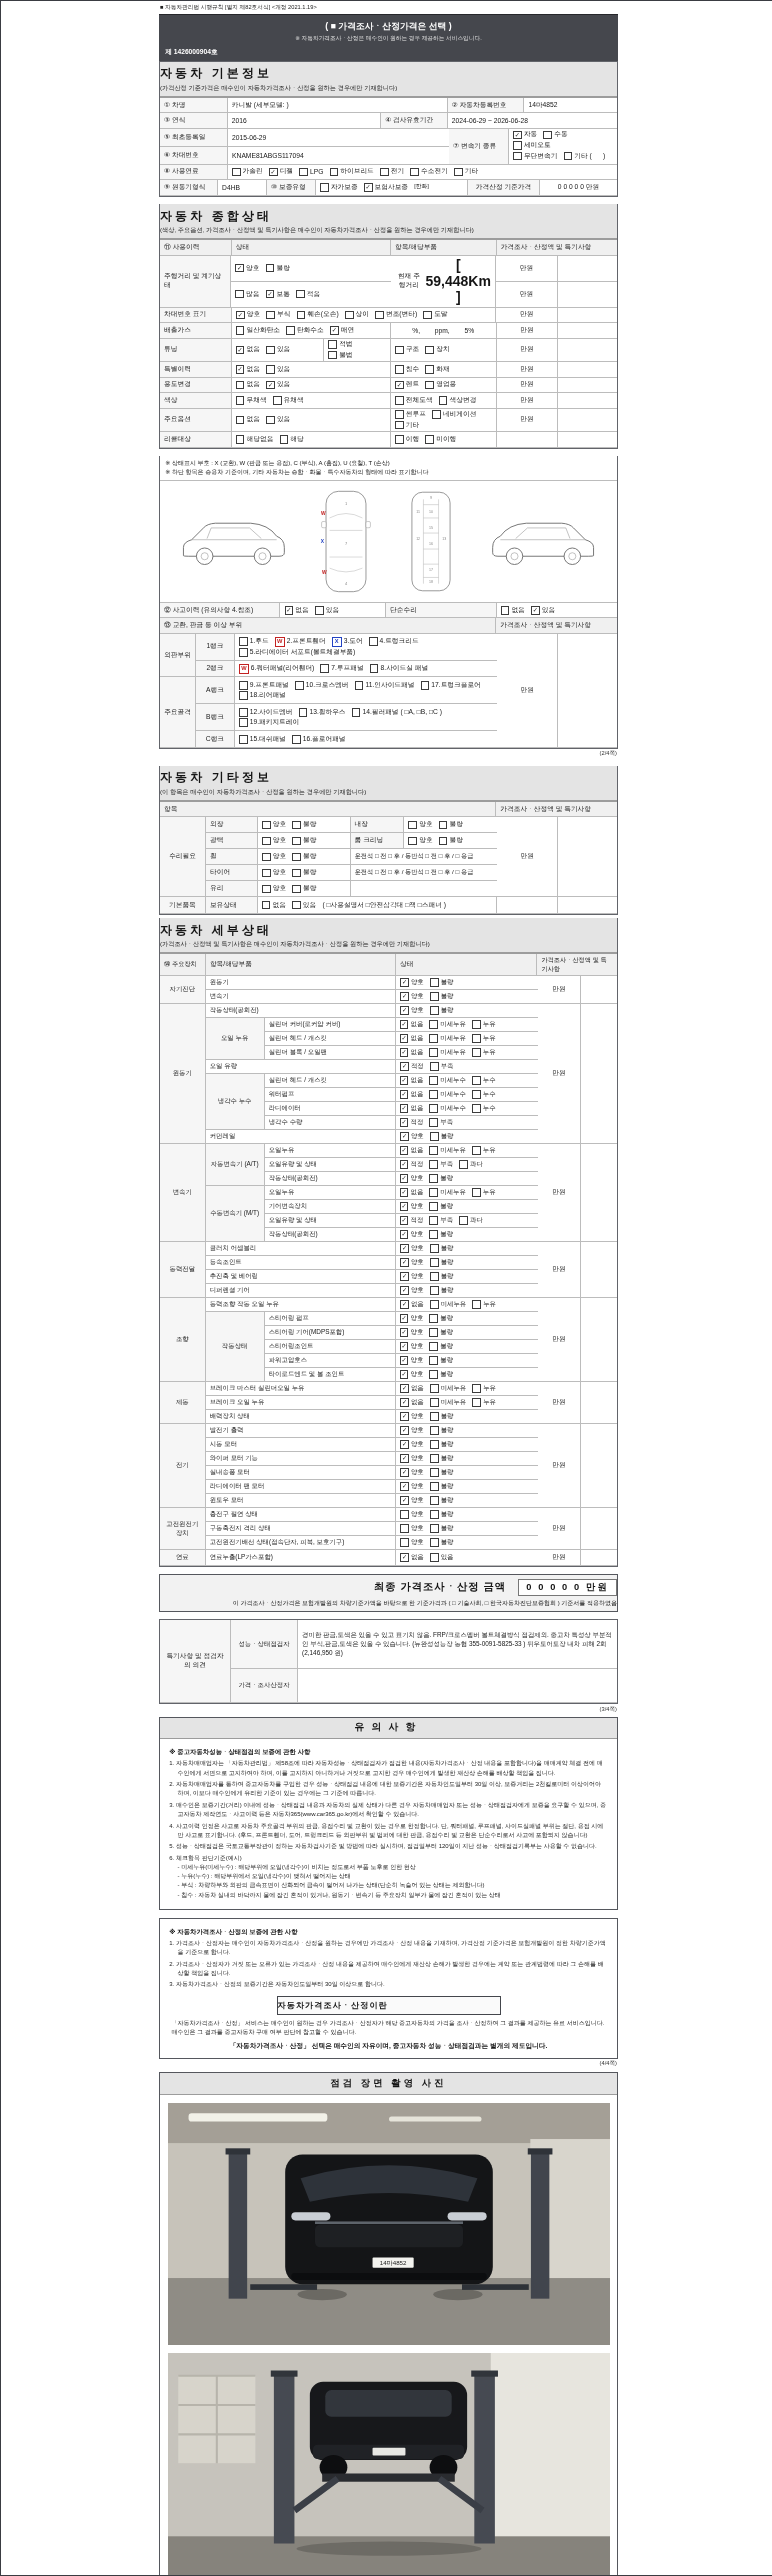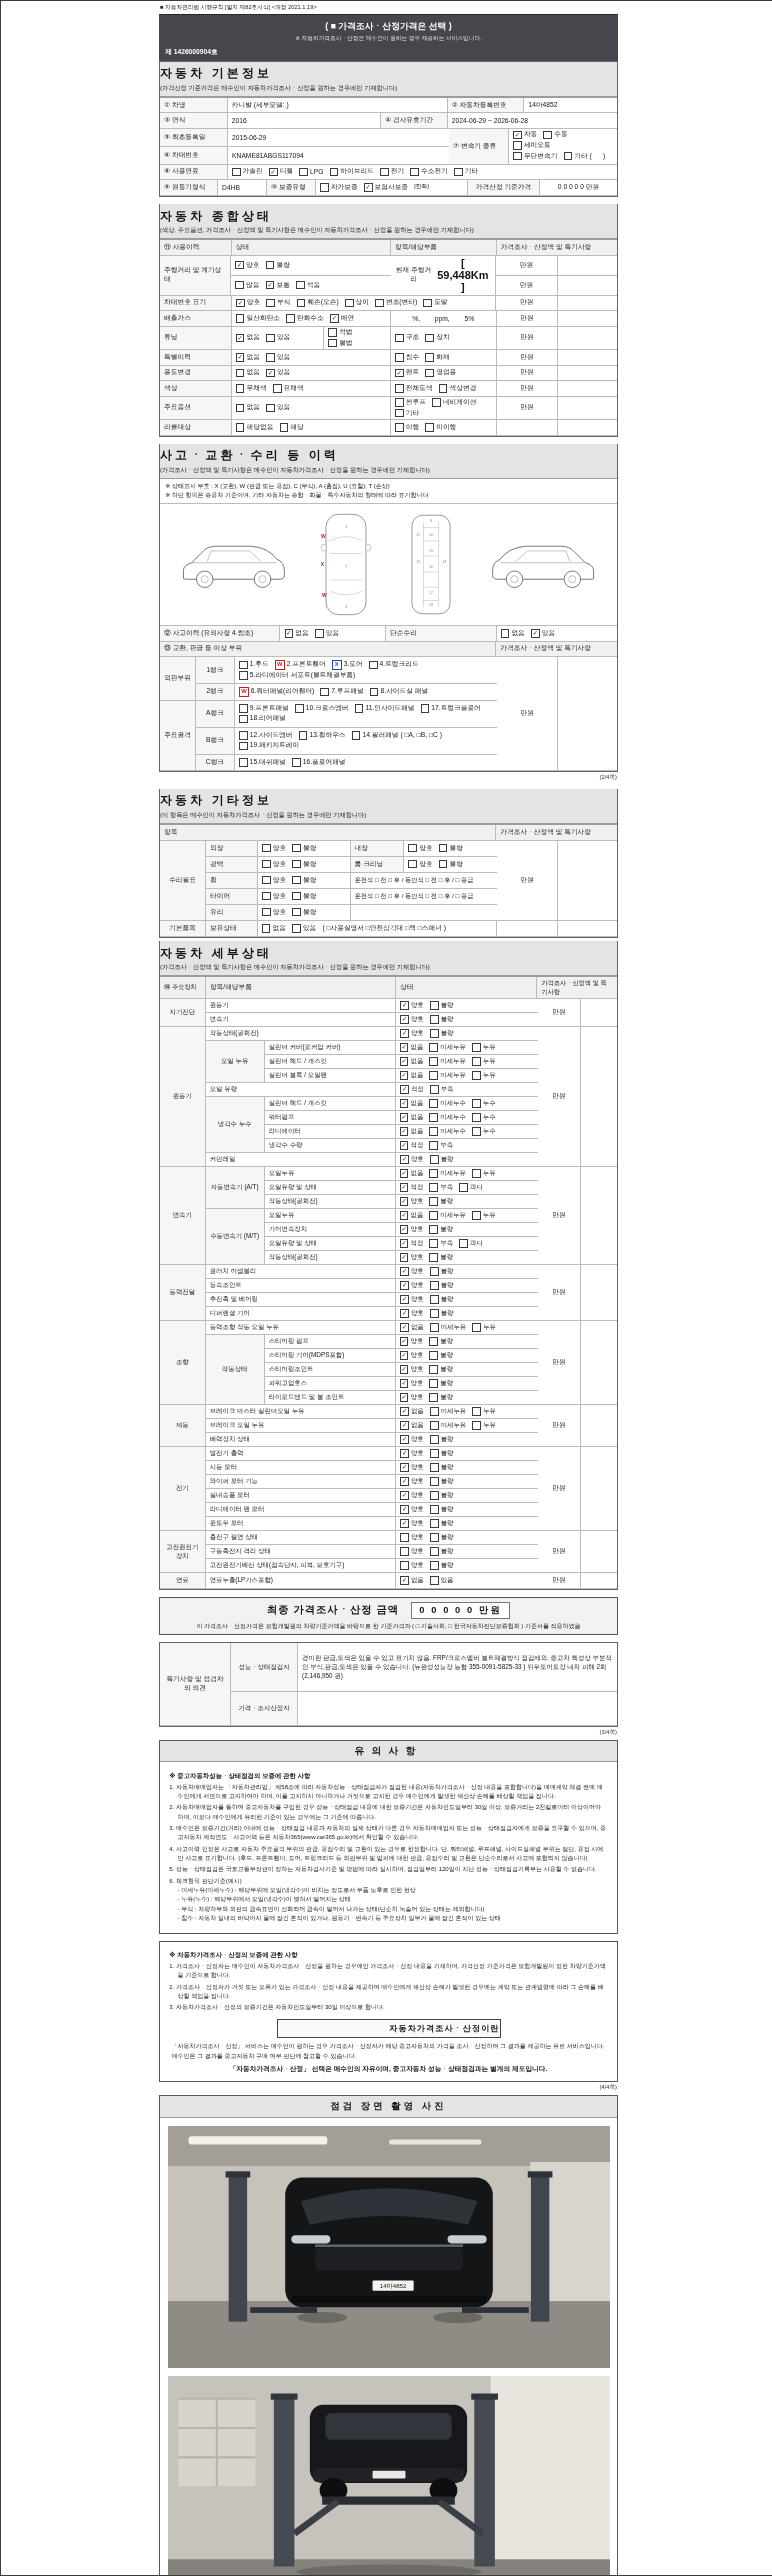--- a/index.html
+++ b/index.html
@@ -35,36 +35,36 @@
   .small{font-size:5.7px;}
   
   .cbg{display:flex;flex-wrap:wrap;align-items:center;row-gap:1.5px;}
   .cb{display:inline-flex;align-items:center;margin-right:6.2px;white-space:nowrap;}
   .bx{display:inline-block;width:6.7px;height:6.7px;border:1px solid #3c3c3c;margin-right:2.1px;
       font-size:6.2px;line-height:5.7px;text-align:center;font-weight:bold;color:#1d1d1d;background:#fff;flex:0 0 auto;}
   .mk{display:inline-block;min-width:6.7px;height:7.7px;border:1px solid;font-size:5.7px;font-weight:bold;
       text-align:center;line-height:6.7px;margin-right:2.1px;padding:0 0.5px;background:#fff;}
   .mkW{color:#c32222;border-color:#c32222;}
   .mkX{color:#2242c3;border-color:#2242c3;}
-  .mile{font-weight:bold;font-size:11px;margin-left:3.1px;}
+  .mile{font-weight:bold;font-size:14px;margin-left:3.1px;}
   .pagemark{text-align:right;font-size:5.7px;color:#333;padding:1.5px 1px 0 0;}
   
-  .finbox{border:1px solid #55575d;margin-top:7.2px;background:#f2f2f2;text-align:center;padding:4.1px 0 3.6px;}
+  .finbox{border:1px solid #55575d;margin-top:7.2px;background:#f2f2f2;text-align:right;padding:4.1px 0 3.6px;}
   .finrow{font-size:10.3px;font-weight:bold;letter-spacing:1px;}
   .finval{display:inline-block;border:0.5px solid #777;background:#fff;font-weight:bold;font-size:9.3px;
           padding:1px 7.2px;margin-left:8.2px;letter-spacing:2.1px;vertical-align:middle;}
   .finnote{font-size:6px;margin-top:2.6px;letter-spacing:0;}
   
   .notebox{border:1px solid #55575d;margin-top:7.2px;background:#fff;}
   .notetitle{background:#e4e4e4;border-bottom:0.5px solid #9c9c9c;text-align:center;
              font-size:9.8px;font-weight:bold;letter-spacing:7.2px;padding:3.6px 0;}
   .notebody{padding:6.2px 9.3px 7.2px;}
   .nhead{font-size:6.4px;font-weight:bold;margin:3.1px 0 2.1px;}
   .nitem{font-size:6px;line-height:1.55;margin:2.1px 0;padding-left:8.2px;text-indent:-8.2px;color:#222;}
-  .iranbox{border:1px solid #44464c;width:222px;margin:6.2px auto 4.1px;text-align:right;
+  .iranbox{border:1px solid #44464c;width:222px;margin:6.2px auto 4.1px;text-align:left;
            font-size:8.2px;font-weight:bold;padding:3.1px 0;letter-spacing:1px;background:#fafafa;}
   .irantext{font-size:6px;line-height:1.55;margin:3.1px 2.1px;color:#222;}
   .iranbold{font-size:6.7px;font-weight:bold;text-align:center;margin-top:4.1px;}
   
   .photobox{border:1px solid #55575d;margin-top:7.2px;background:#fff;}
   .phototitle{background:#e4e4e4;border-bottom:0.5px solid #9c9c9c;text-align:center;
               font-size:9.3px;font-weight:bold;letter-spacing:3.1px;padding:4.1px 0;}
   .photowrap{padding:8.2px;}
   .photo{width:442px;height:242px;margin:0 auto 8.2px;display:block;background:#b9b5ac;}
   .photo:last-child{margin-bottom:0;}
@@ -518,24 +518,20 @@
               </span>
             </span>
           </div>
           <div class="c ctr" style="width: 62px;"></div>
           <div class="c" style="width: 59px;"></div>
         </div>
       </div>
   </div>
 
   <div class="sec">
-    <div class="sechdr">
-      <div class="st">사고ㆍ교환ㆍ수리 등 이력</div>
-      <div class="ss">(가격조사ㆍ산정액 및 특기사항은 매수인이 자동차가격조사ㆍ산정을 원하는 경우에만 기재합니다)</div>
-    </div>
     <div class="notes">
       <div>※ 상태표시 부호 : X (교환), W (판금 또는 용접), C (부식), A (흠집), U (요철), T (손상)</div>
       <div>※ 하단 항목은 승용차 기준이며, 기타 자동차는 승합ㆍ화물ㆍ특수자동차의 형태에 따라 표기합니다</div>
     </div>
     <div class="diagrow">
 
       <svg width="118" height="77" viewBox="0 0 200 120">
         <path d="M16 84 L16 70 Q16 61 30 57 L50 37 Q56 30 70 29 L130 29 Q160 31 174 51 Q187 56 187 70 L187 79 Q187 85 178 85 L25 85 Q16 85 16 84 Z" fill="#fff" stroke="#666" stroke-width="1.5"></path>
         <path d="M30 57 L174 57 M56 55 L63 37 L128 37 L148 55" fill="none" stroke="#999" stroke-width="1"></path>
         <circle cx="52" cy="85" r="14" fill="#fff" stroke="#666" stroke-width="1.5"></circle>

